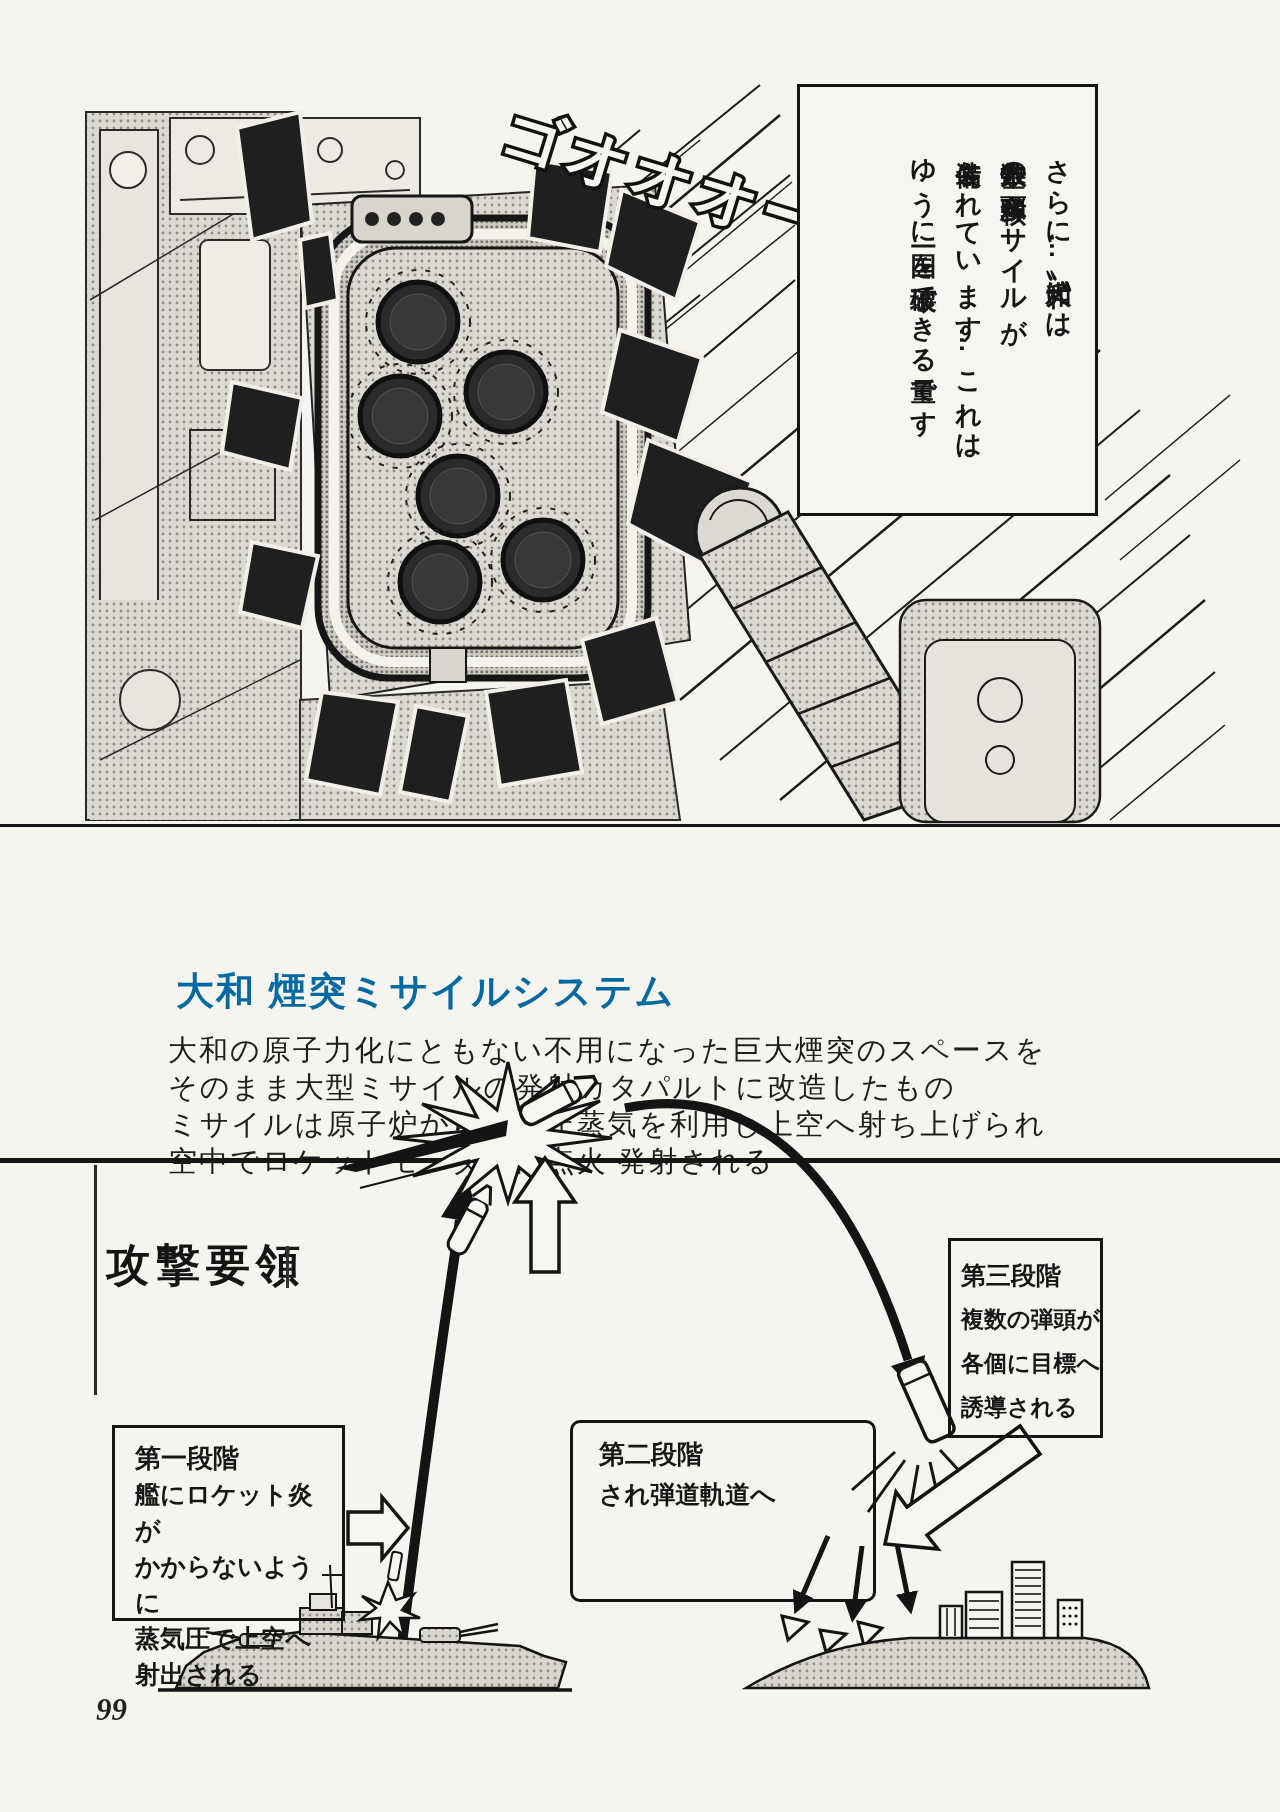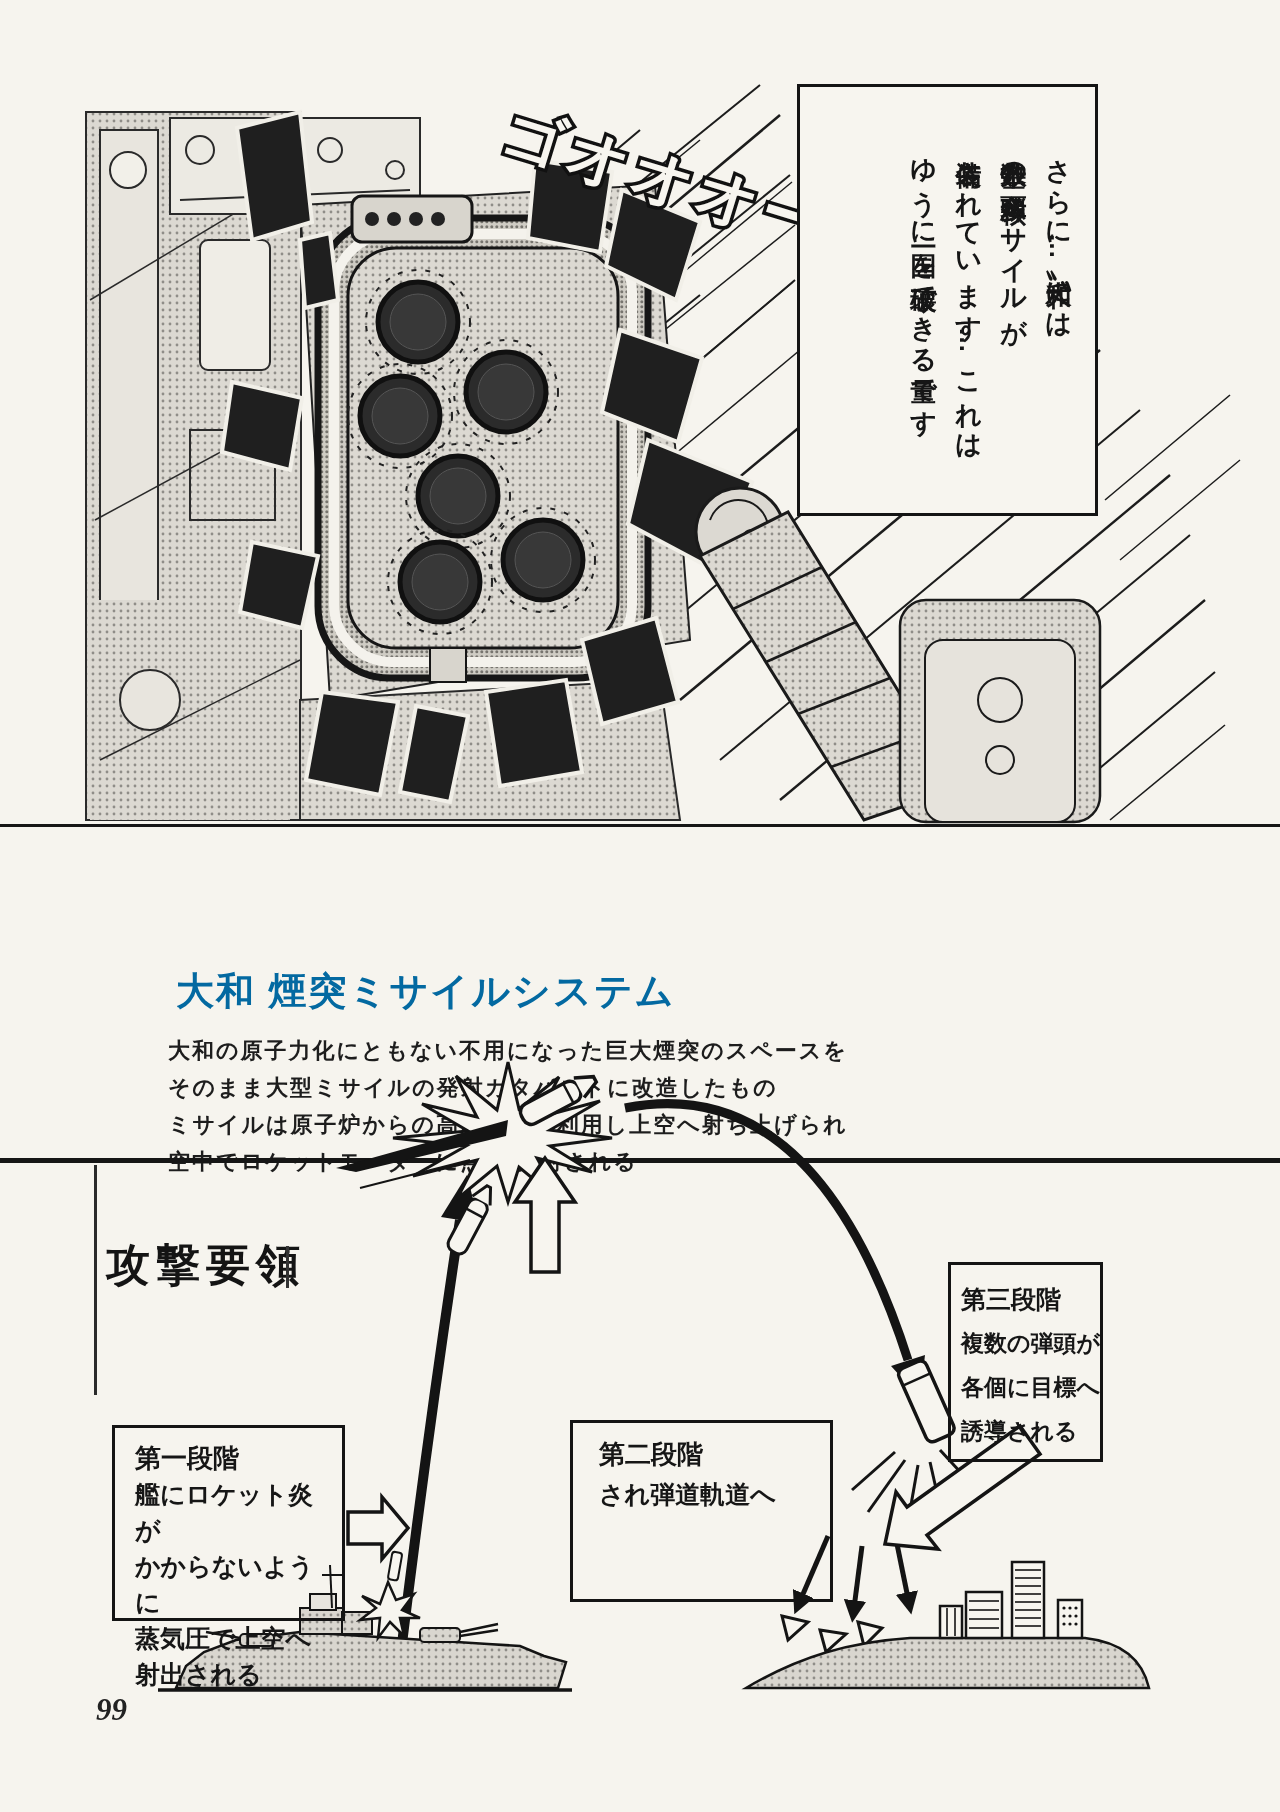--- a/index.html
+++ b/index.html
@@ -10,38 +10,38 @@
   .bubble{left:797px;top:84px;width:301px;height:432px;border:3.5px solid #141414;
           background:#f7f5ef;box-sizing:border-box;}
   .bubble-inner{position:absolute;inset:0;padding:54px 14px 12px 0;box-sizing:border-box;
           writing-mode:vertical-rl;font-size:26px;font-weight:700;line-height:45px;
           letter-spacing:1px;color:#161616;}
   .bubble-inner p{margin:0;}
   
   .rule{left:0;width:1280px;background:#161616;}
   
   .info-title{left:176px;top:966px;font-size:38px;font-weight:800;letter-spacing:2px;color:#0369a1;}
-  .info-body{left:168px;top:1032px;font-size:22px;font-weight:700;line-height:37px;
+  .info-body{left:168px;top:1032px;font-size:29px;font-weight:400;line-height:37px;
              letter-spacing:2px;color:#1d1d1d;}
   .info-body p{margin:0;}
   
   .attack-title{left:106px;top:1236px;font-size:44px;font-weight:800;letter-spacing:6px;color:#141414;}
   .title-tick{left:286px;top:1246px;width:3px;height:42px;background:#333;}
   .left-border-seg{left:94px;top:1165px;width:2.5px;height:230px;background:#2a2a2a;}
   .stage{border:3.5px solid #141414;box-sizing:border-box;background:transparent;
          font-weight:700;color:#161616;}
   .stage h4{margin:0;font-size:26px;font-weight:800;}
   .stage p{margin:0;}
   .stage1{left:112px;top:1425px;width:233px;height:196px;padding:12px 6px 0 20px;
           font-size:25px;line-height:36px;}
-  .stage2{left:570px;top:1420px;width:263px;height:182px;padding:11px 6px 4px 26px;
-          font-size:25px;line-height:40px;}
+  .stage2{left:570px;top:1420px;width:306px;height:182px;padding:11px 6px 4px 26px;
+          font-size:25px;line-height:40px;border-radius:10px;}
   .stage2 h4{font-size:26px;}
   .stage3{left:948px;top:1238px;width:155px;height:200px;padding:12px 4px 0 10px;
-          font-size:23px;line-height:44px;white-space:nowrap;margin-top:24px;}
+          font-size:23px;line-height:44px;white-space:nowrap;}
   .stage3 h4{font-size:25px;}
   .pagenum{left:96px;top:1692px;font-family:"Liberation Serif","DejaVu Serif",serif;
            font-style:italic;font-weight:700;font-size:31px;color:#222;}
 </style>
 </head>
 <body>
 
 <div id="page">
 
   <svg class="abs" style="left:0;top:0" width="1280" height="830" viewBox="0 0 1280 830">

